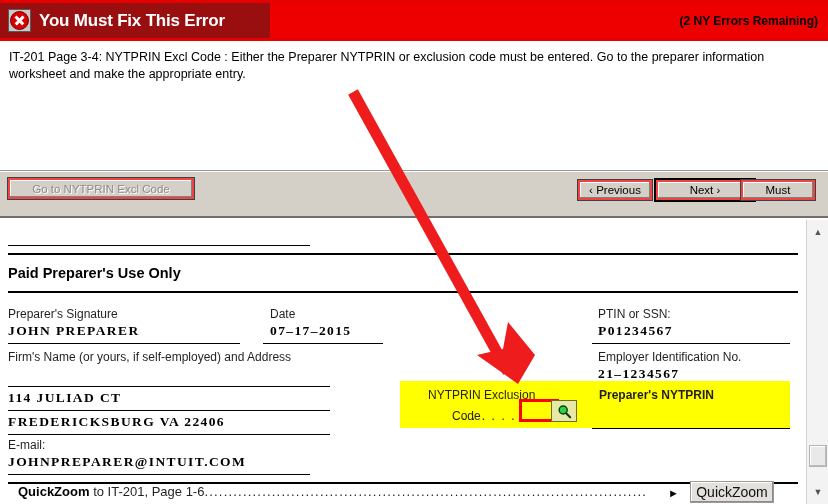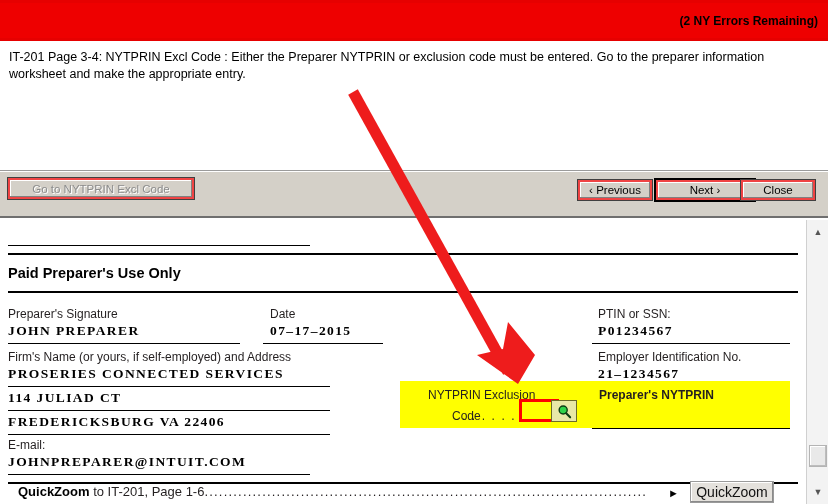--- a/index.html
+++ b/index.html
@@ -157,33 +157,39 @@
   
   .annot{position:absolute;left:0;top:0;width:828px;height:504px;pointer-events:none;}
 </style>
 </head>
 <body>
 
 <div id="app">
 
   <div class="err-bar">
     <div class="err-bar-inner"></div>
+    <div class="err-left">
+      <div class="err-icon">
+        <div class="circ"></div>
+      </div>
+      <div class="err-title">You Must Fix This Error</div>
+    </div>
     <div class="err-form">New York Individual</div>
     <div class="err-count">(2 NY Errors Remaining)</div>
   </div>
 
   <div class="msg-panel">
     <div class="msg-text">IT-201 Page 3-4: NYTPRIN Excl Code : Either the Preparer NYTPRIN or exclusion code must be entered.  Go to the preparer information worksheet and make the appropriate entry.</div>
   </div>
 
   <div class="toolbar"></div>
   <div class="btn disabled" id="btn-goto">Go to NYTPRIN Excl Code</div>
   <div class="btn" id="btn-prev">‹ Previous</div>
   <div class="btn default" id="btn-next">Next ›</div>
-  <div class="btn" id="btn-close">Close</div>
+  <div class="btn" id="btn-close">Must</div>
 
   <div class="form-area">
 
     <div class="rule" style="left:8px;top:25px;width:302px;"></div>
     <div class="rule2" style="left:8px;top:33px;width:790px;"></div>
 
     <div class="f-head" style="left:8px;top:45px;">Paid Preparer's Use Only</div>
     <div class="rule2" style="left:8px;top:71px;width:790px;"></div>
 
     <div class="f-label" style="left:8px;top:87px;">Preparer's Signature</div>
@@ -192,21 +198,20 @@
 
     <div class="f-label" style="left:270px;top:87px;">Date</div>
     <div class="f-value" style="left:270px;top:103px;">07–17–2015</div>
     <div class="rule" style="left:263px;top:123px;width:120px;"></div>
 
     <div class="f-label" style="left:598px;top:87px;">PTIN or SSN:</div>
     <div class="f-value" style="left:598px;top:103px;">P01234567</div>
     <div class="rule" style="left:592px;top:123px;width:198px;"></div>
 
     <div class="f-label" style="left:8px;top:130px;">Firm's Name (or yours, if self-employed) and Address</div>
-    <div class="f-value" style="left:8px;top:146px;">PROSERIES  CONNECTED  SERVICES</div>
     <div class="rule" style="left:8px;top:166px;width:322px;"></div>
 
     <div class="f-label" style="left:598px;top:130px;">Employer Identification No.</div>
     <div class="f-value" style="left:598px;top:146px;">21–1234567</div>
     <div class="rule" style="left:592px;top:166px;width:198px;"></div>
 
     <div class="f-value" style="left:8px;top:170px;">114  JULIAD  CT</div>
     <div class="rule" style="left:8px;top:190px;width:322px;"></div>
 
     <div class="f-value" style="left:8px;top:194px;">FREDERICKSBURG  VA  22406</div>

